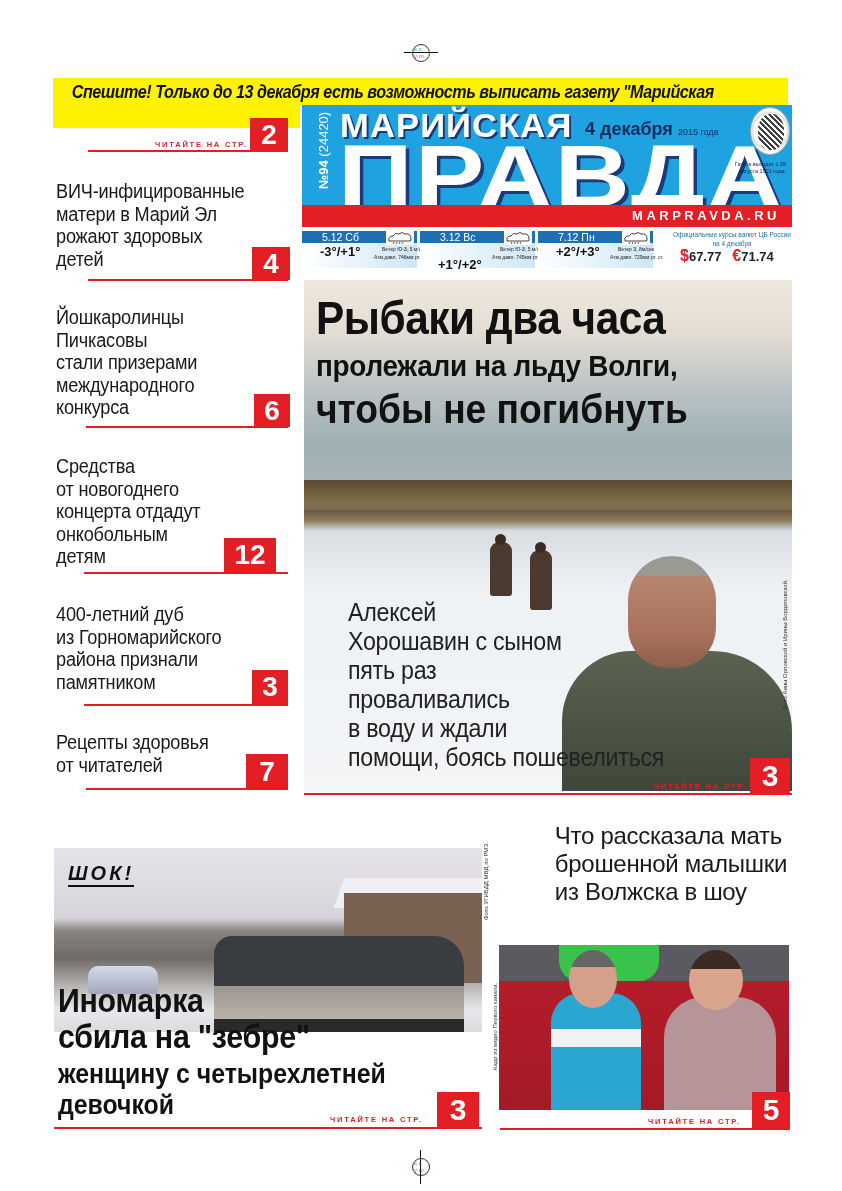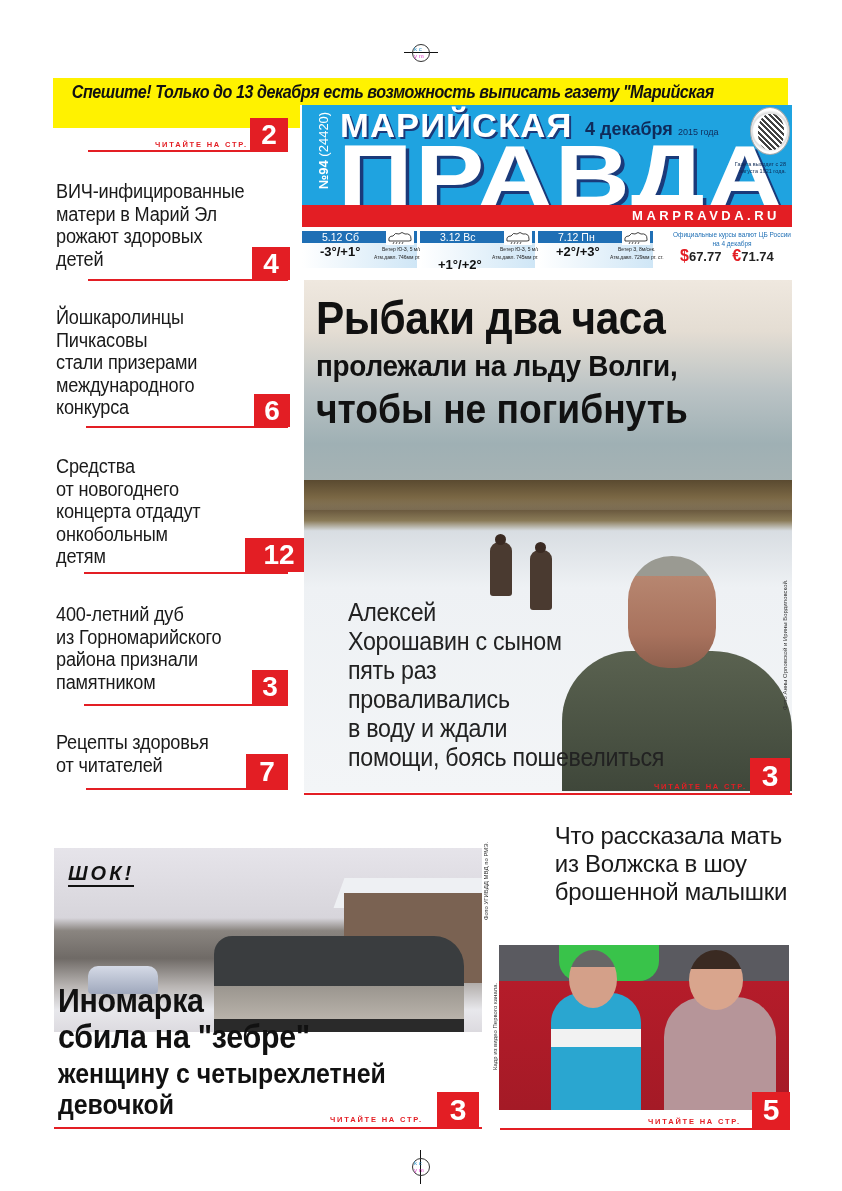--- a/index.html
+++ b/index.html
@@ -201,21 +201,21 @@
 <div class="pref" style="left:254px; top:394px; width:36px; height:33px; font-size:28px; line-height:33px;">6</div>
 <div class="rule" style="left:86px; top:426px; width:202px;"></div>
 
 <div class="lhead" style="top:455px;">
   <div>Средства</div>
   <div>от новогоднего</div>
   <div>концерта отдадут</div>
   <div>онкобольным</div>
   <div>детям</div>
 </div>
-<div class="pref" style="left:245px; top:538px; width:68px; height:34px; font-size:28px; line-height:34px;">12</div>
+<div class="pref" style="left:224px; top:538px; width:52px; height:34px; font-size:28px; line-height:34px;">12</div>
 <div class="rule" style="left:84px; top:572px; width:204px;"></div>
 
 <div class="lhead" style="top:603px;">
   <div>400-летний дуб</div>
   <div>из Горномарийского</div>
   <div>района признали</div>
   <div>памятником</div>
 </div>
 <div class="pref" style="left:252px; top:670px; width:36px; height:34px; font-size:28px; line-height:34px;">3</div>
 <div class="rule" style="left:84px; top:704px; width:204px;"></div>
@@ -271,22 +271,22 @@
 <div class="car-h2">
   <div>женщину с четырехлетней</div>
   <div>девочкой</div>
 </div>
 <div class="pref-label" style="left:330px; top:1115px;">ЧИТАЙТЕ НА СТР.</div>
 <div class="pref" style="left:437px; top:1092px; width:42px; height:36px; font-size:30px; line-height:36px;">3</div>
 <div class="rule" style="left:54px; top:1127px; width:428px;"></div>
 
 <div class="tv-head">
   <div>Что рассказала мать</div>
+  <div>брошенной малышки</div>
   <div>из Волжска в шоу</div>
-  <div>брошенной малышки</div>
 </div>
 <div class="photo-credit-v" style="left:492px; top:1070px;">Кадр из видео Первого канала.</div>
 <div class="tv">
   <div class="tv-aud"></div>
   <div class="tv-w1"></div>
   <div class="tv-w1h"></div>
   <div class="tv-w2"></div>
   <div class="tv-w2h"></div>
 </div>
 <div class="pref-label" style="left:648px; top:1117px;">ЧИТАЙТЕ НА СТР.</div>

